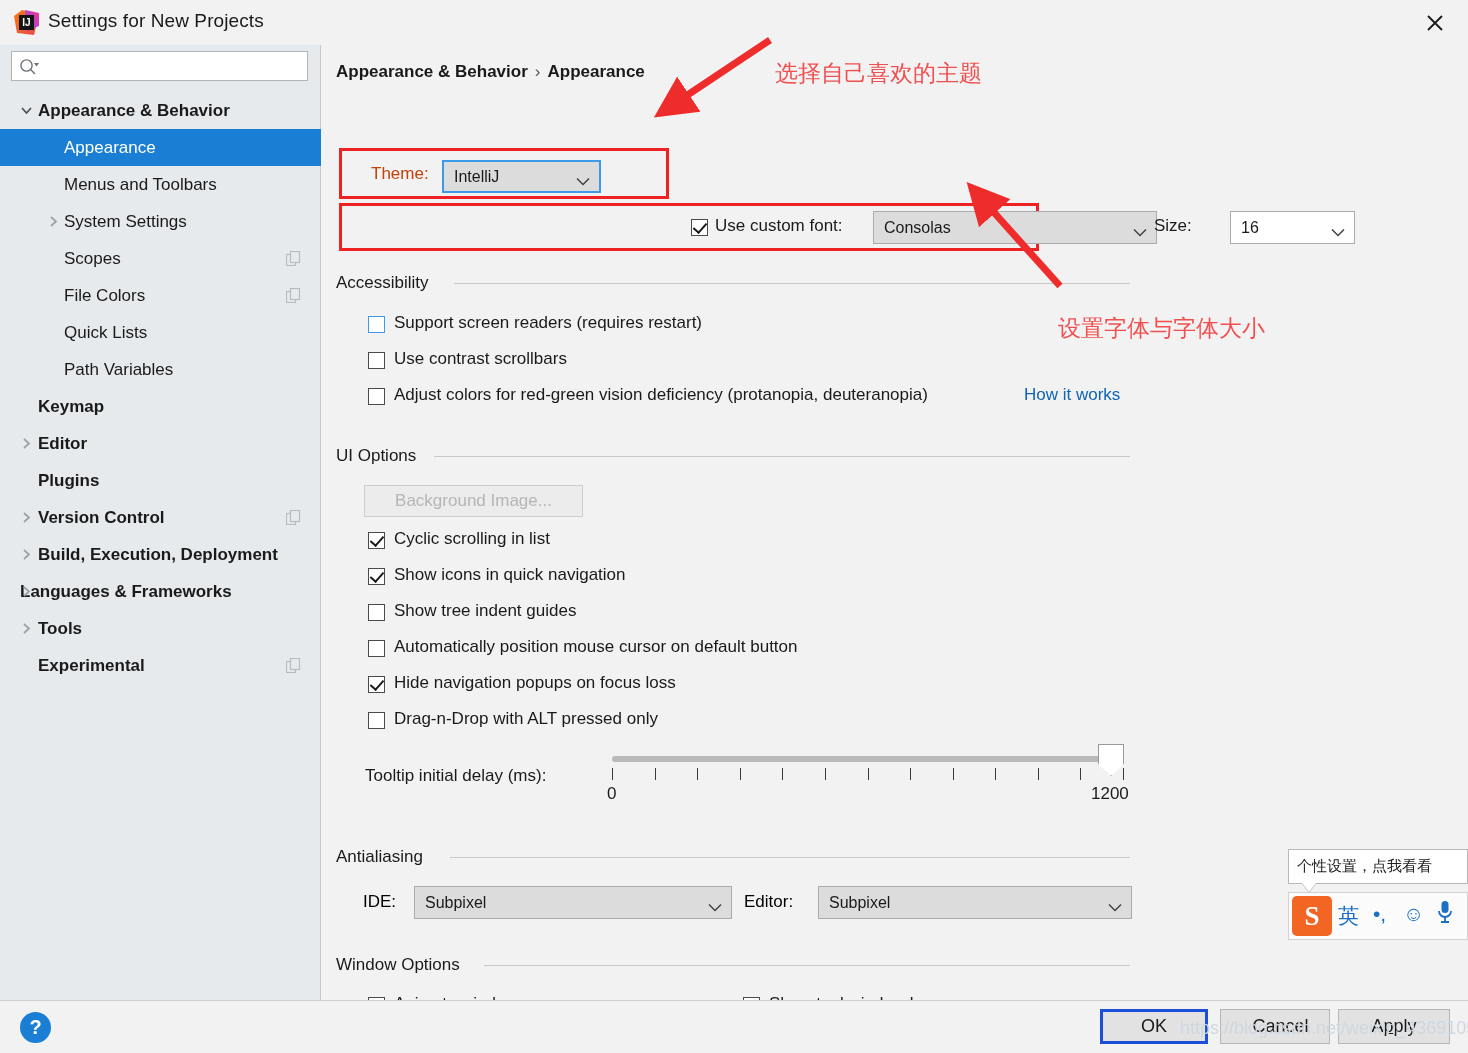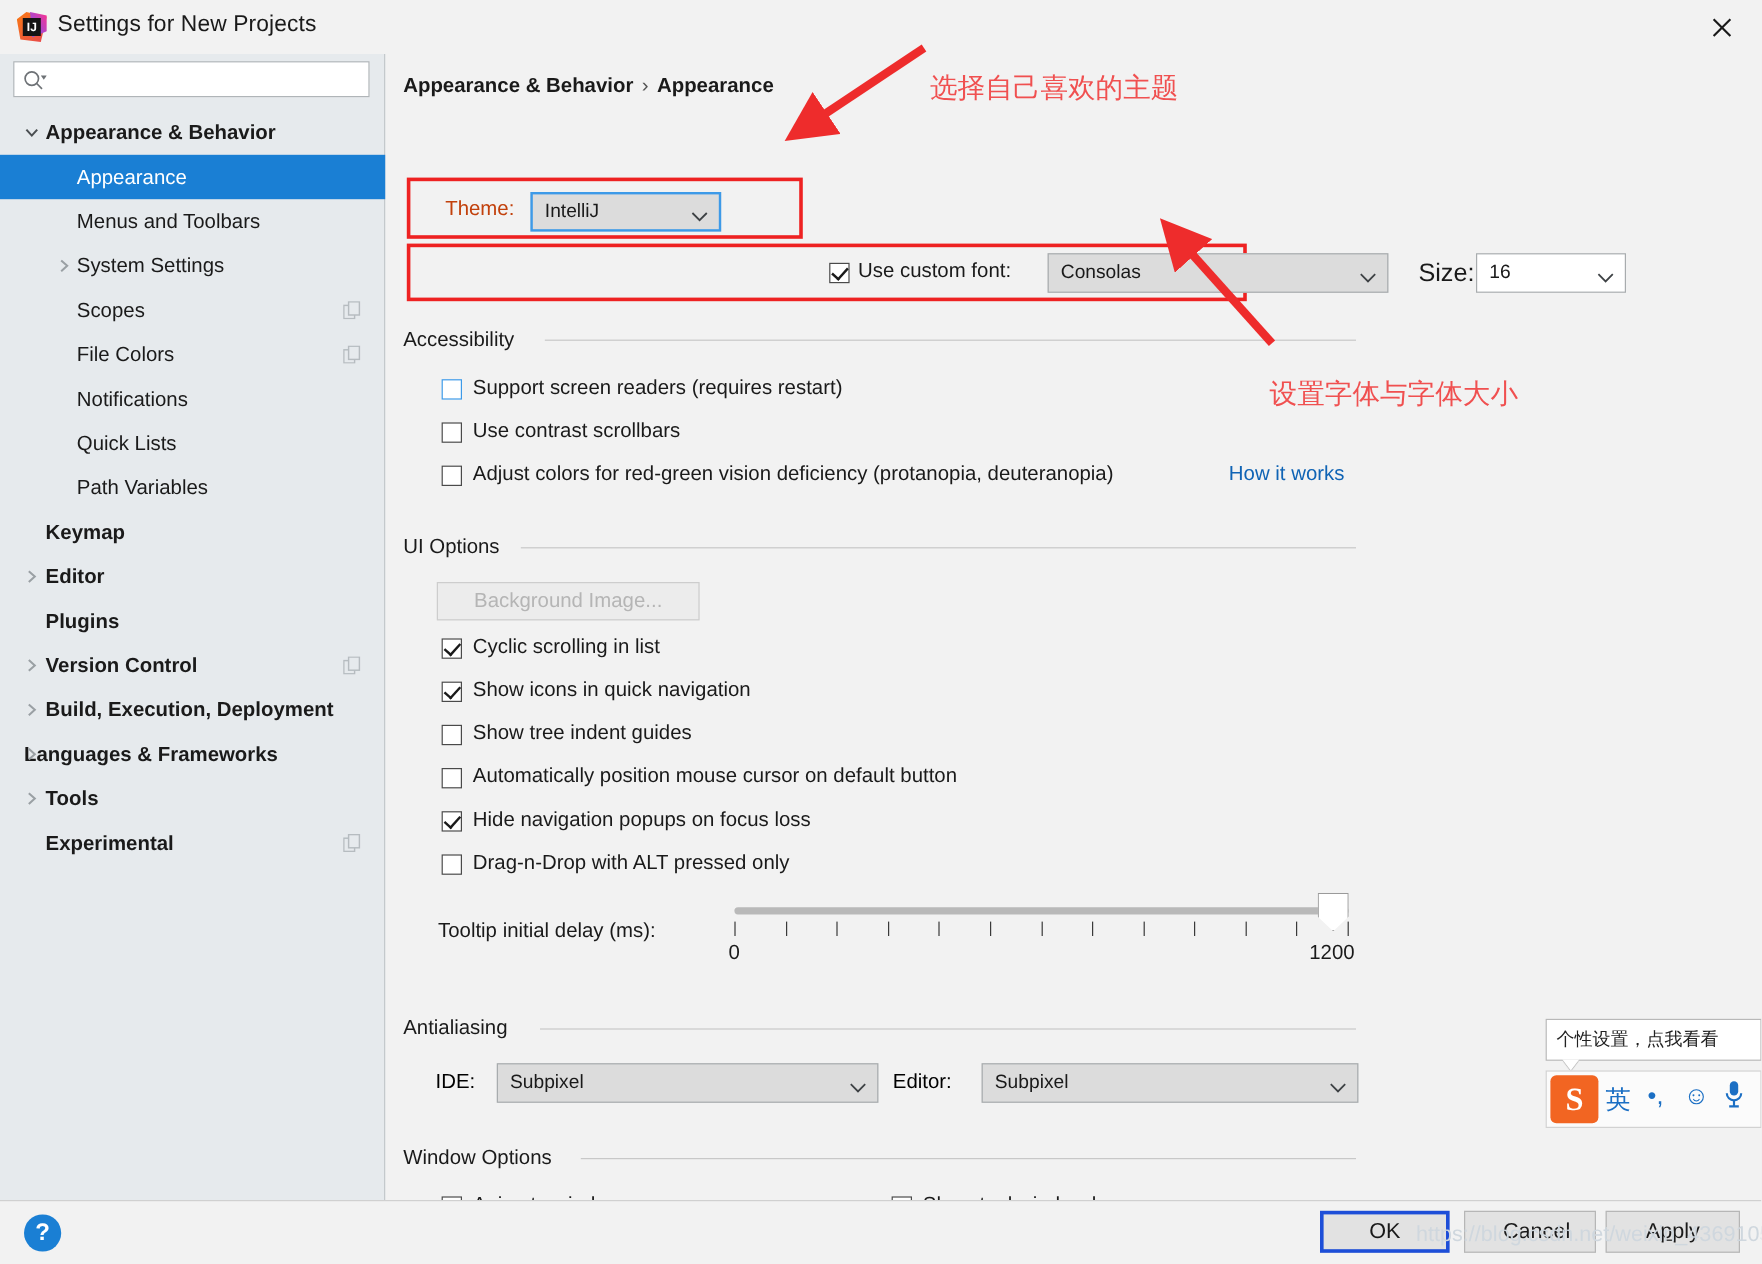--- a/index.html
+++ b/index.html
@@ -173,21 +173,21 @@
     transform: rotate(42deg);
   }
   .cb-label {
     position: absolute;
     font-size: 17px; color: #1a1a1a;
     white-space: nowrap;
   }
   .font-cb { left: 369px; top: 174px; }
   .font-cb-label { left: 393px; top: 171px; }
   .font-combo { position: absolute; left: 551px; top: 166px; width: 284px; height: 33px; }
-  .size-label { position: absolute; left: 860px; top: 171px; font-size: 21px; }
+  .size-label { position: absolute; left: 832px; top: 171px; font-size: 17px; }
   .size-combo {
     position: absolute; left: 908px; top: 166px; width: 125px; height: 33px;
     background: #ffffff;
   }
 
   
   .section {
     position: absolute;
     font-size: 17px; color: #1a1a1a;
     white-space: nowrap;
@@ -399,23 +399,20 @@
               <rect x="0.5" y="3.5" width="9" height="11" fill="none" stroke="#b6bcc0" stroke-width="1.2"></rect>
               <rect x="4.5" y="0.5" width="9" height="11" fill="#e6eaed" stroke="#b6bcc0" stroke-width="1.2"></rect>
             </svg></span>
         </div>
         <div class="tree-item">
           <span class="label" style="margin-left: 64px;">File Colors</span>
           <span class="copy-badge"><svg width="15" height="15" viewBox="0 0 15 15">
               <rect x="0.5" y="3.5" width="9" height="11" fill="none" stroke="#b6bcc0" stroke-width="1.2"></rect>
               <rect x="4.5" y="0.5" width="9" height="11" fill="#e6eaed" stroke="#b6bcc0" stroke-width="1.2"></rect>
             </svg></span>
-        </div>
-        <div class="tree-item">
-          <span class="label" style="margin-left: 64px;">Notifications</span>
         </div>
         <div class="tree-item">
           <span class="label" style="margin-left: 64px;">Quick Lists</span>
         </div>
         <div class="tree-item">
           <span class="label" style="margin-left: 64px;">Path Variables</span>
         </div>
         <div class="tree-item bold">
           <span class="label" style="margin-left: 38px;">Keymap</span>
         </div>

